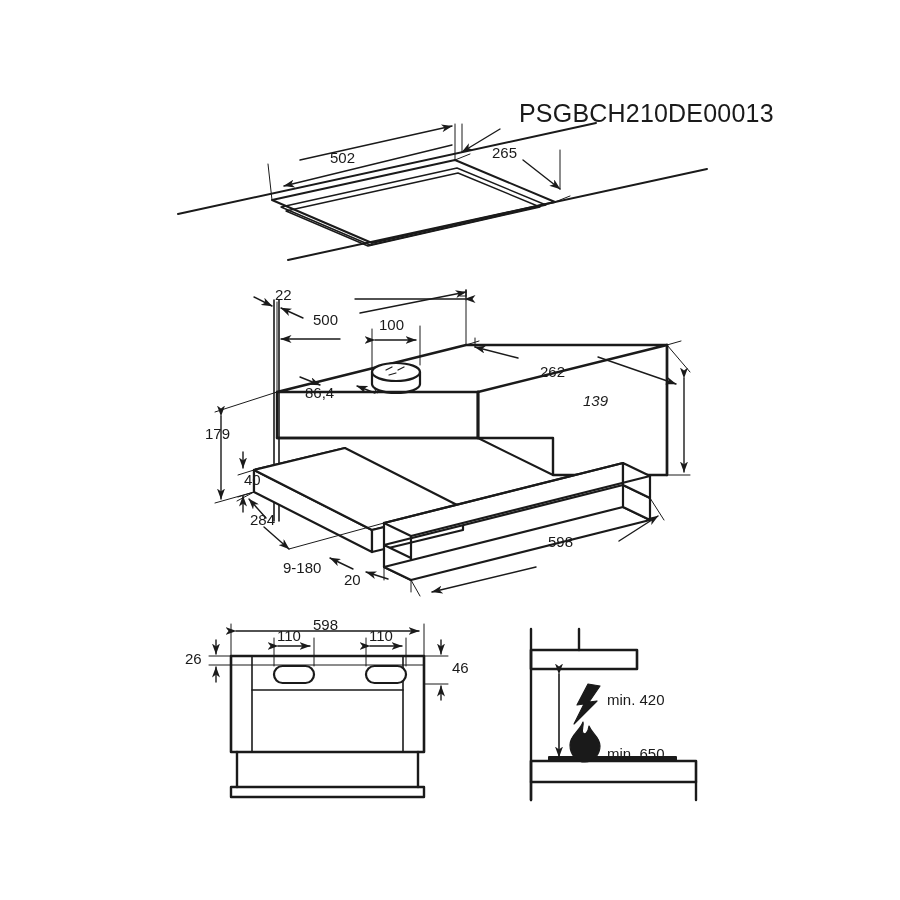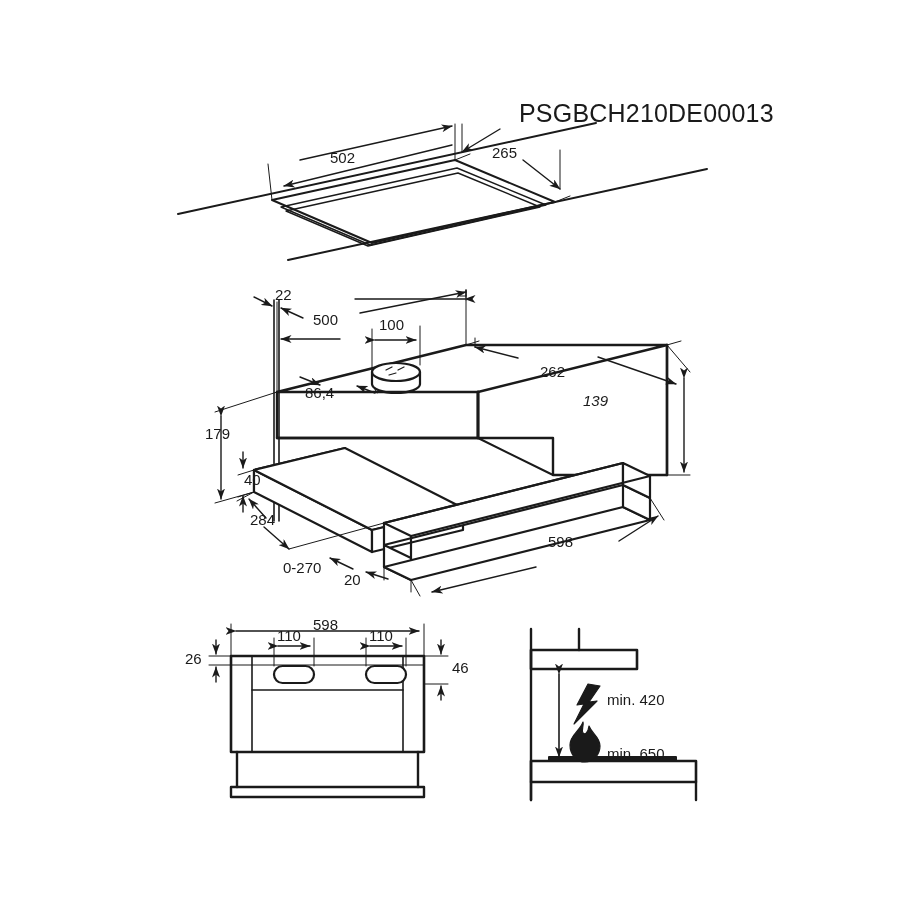--- a/index.html
+++ b/index.html
@@ -254,21 +254,21 @@
 
 <div class="lbl" style="left:275px;top:287px;">22</div>
 <div class="lbl" style="left:313px;top:312px;">500</div>
 <div class="lbl" style="left:379px;top:317px;">100</div>
 <div class="lbl" style="left:305px;top:385px;">86,4</div>
 <div class="lbl" style="left:540px;top:364px;">262</div>
 <div class="lbl" style="left:583px;top:393px;font-style:italic;">139</div>
 <div class="lbl" style="left:205px;top:426px;">179</div>
 <div class="lbl" style="left:228px;top:472px;margin-left:16px;">40</div>
 <div class="lbl" style="left:250px;top:512px;">284</div>
-<div class="lbl" style="left:283px;top:560px;">0-270</div>
+<div class="lbl" style="left:283px;top:560px;">9-180</div>
 <div class="lbl" style="left:344px;top:572px;">20</div>
 <div class="lbl" style="left:548px;top:534px;">598</div>
 
 <div class="lbl" style="left:313px;top:617px;">598</div>
 <div class="lbl" style="left:277px;top:628px;">110</div>
 <div class="lbl" style="left:369px;top:628px;">110</div>
 <div class="lbl" style="left:185px;top:651px;">26</div>
 <div class="lbl" style="left:452px;top:660px;">46</div>
 
 <div class="lbl" style="left:607px;top:692px;">min. 420</div>

